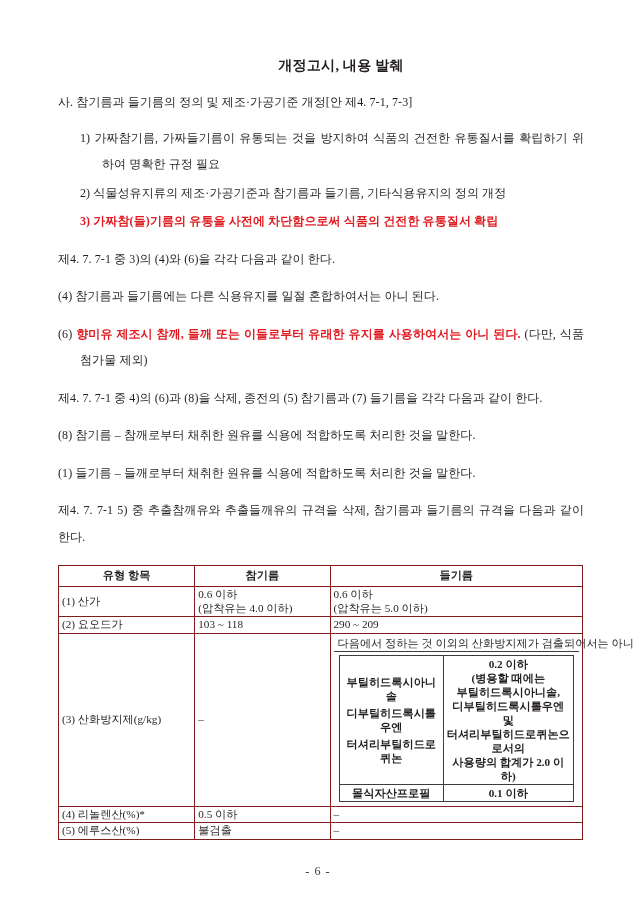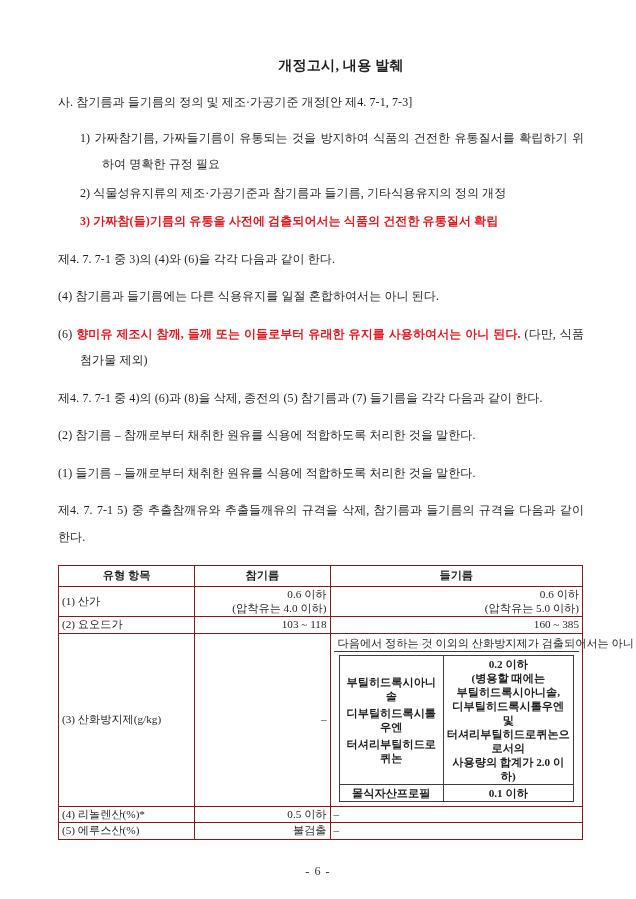--- a/index.html
+++ b/index.html
@@ -89,21 +89,21 @@
   }
   table.spec th {
     text-align: center;
     font-weight: bold;
     height: 18px;
   }
   td.item-cell {
     text-align: left;
     padding-left: 5px;
   }
-  td.val-cell { text-align: right; }
+  td.val-cell { text-align: left; }
   td.dash-cell { text-align: left; padding-left: 6px; }
   .col-item { width: 136px; }
   .col-sesame { width: 135px; }
   .col-perilla { width: 252px; }
 
   td.nested-host {
     padding: 0;
     vertical-align: top;
   }
   .nested-lead {
@@ -159,36 +159,36 @@
     <p class="para list-item first">
       <span>1)</span>
       <span>가짜참기름, 가짜들기름이 유통되는 것을 방지하여 식품의 건전한 유통질서를 확립하기 위하여 명확한 규정 필요</span>
     </p>
     <p class="para list-item">
       <span>2)</span>
       <span>식물성유지류의 제조·가공기준과 참기름과 들기름, 기타식용유지의 정의 개정</span>
     </p>
     <p class="para list-item red">
       <span>3)</span>
-      <span>가짜참(들)기름의 유통을 사전에 검출되어서는 식품의 건전한 유통질서 확립</span>
+      <span>가짜참(들)기름의 유통을 사전에 차단함으로써 식품의 건전한 유통질서 확립</span>
     </p>
 
     <p class="para spaced">제4. 7. 7-1 중 3)의 (4)와 (6)을 각각 다음과 같이 한다.</p>
 
     <p class="para spaced hang">(4) 참기름과 들기름에는 다른 식용유지를 일절 혼합하여서는 아니 된다.</p>
 
     <p class="para spaced hang">
       <span>(6)</span>
       <span class="red">향미유 제조시 참깨, 들깨 또는 이들로부터 유래한 유지를 사용하여서는 아니 된다.</span>
       <span class="blk">(다만, 식품첨가물 제외)</span>
     </p>
 
     <p class="para spaced">제4. 7. 7-1 중 4)의 (6)과 (8)을 삭제, 종전의 (5) 참기름과 (7) 들기름을 각각 다음과 같이 한다.</p>
 
-    <p class="para spaced hang">(2) 참기름 – 참깨로부터 채취한 원유를 식용에 적합하도록 처리한 것을 말한다.</p>
+    <p class="para spaced hang">(8) 참기름 – 참깨로부터 채취한 원유를 식용에 적합하도록 처리한 것을 말한다.</p>
 
     <p class="para spaced hang">(1) 들기름 – 들깨로부터 채취한 원유를 식용에 적합하도록 처리한 것을 말한다.</p>
 
     <p class="para spaced">제4. 7. 7-1 5) 중 추출참깨유와 추출들깨유의 규격을 삭제, 참기름과 들기름의 규격을 다음과 같이 한다.</p>
 
     <div class="spec-table-wrap">
       <table class="spec">
         <colgroup>
           <col class="col-item">
           <col class="col-sesame">
@@ -205,21 +205,21 @@
 
           <tr>
             <td class="item-cell">(1) 산가</td>
             <td class="val-cell multiline">0.6 이하<br>(압착유는 4.0 이하)</td>
             <td class="val-cell multiline">0.6 이하<br>(압착유는 5.0 이하)</td>
           </tr>
 
           <tr>
             <td class="item-cell">(2) 요오드가</td>
             <td class="val-cell">103 ~ 118</td>
-            <td class="val-cell">160 ~ 385</td>
+            <td class="val-cell">290 ~ 209</td>
           </tr>
 
           <tr>
             <td class="item-cell">(3) 산화방지제(g/kg)</td>
             <td class="val-cell">–</td>
             <td class="nested-host">
               <span class="nested-lead">다음에서 정하는 것 이외의 산화방지제가 검출되어서는 아니 된다.</span>
               <table class="inner">
                 <colgroup>
                   <col class="inner-c1">

